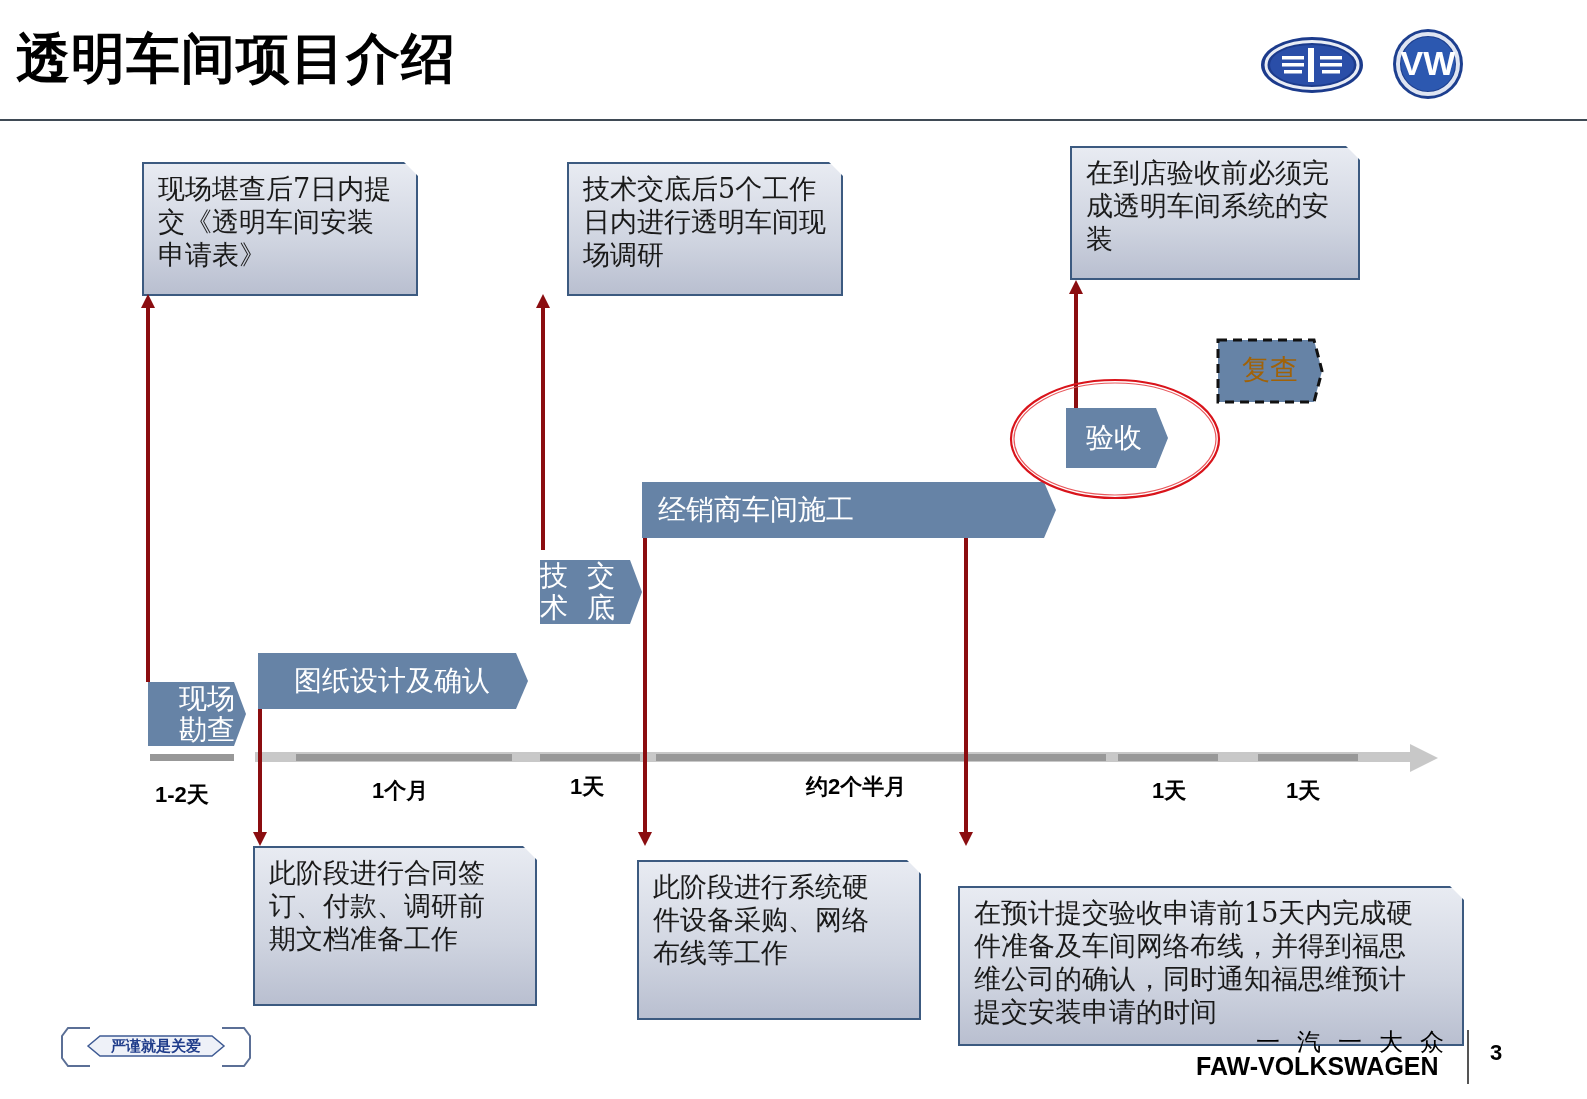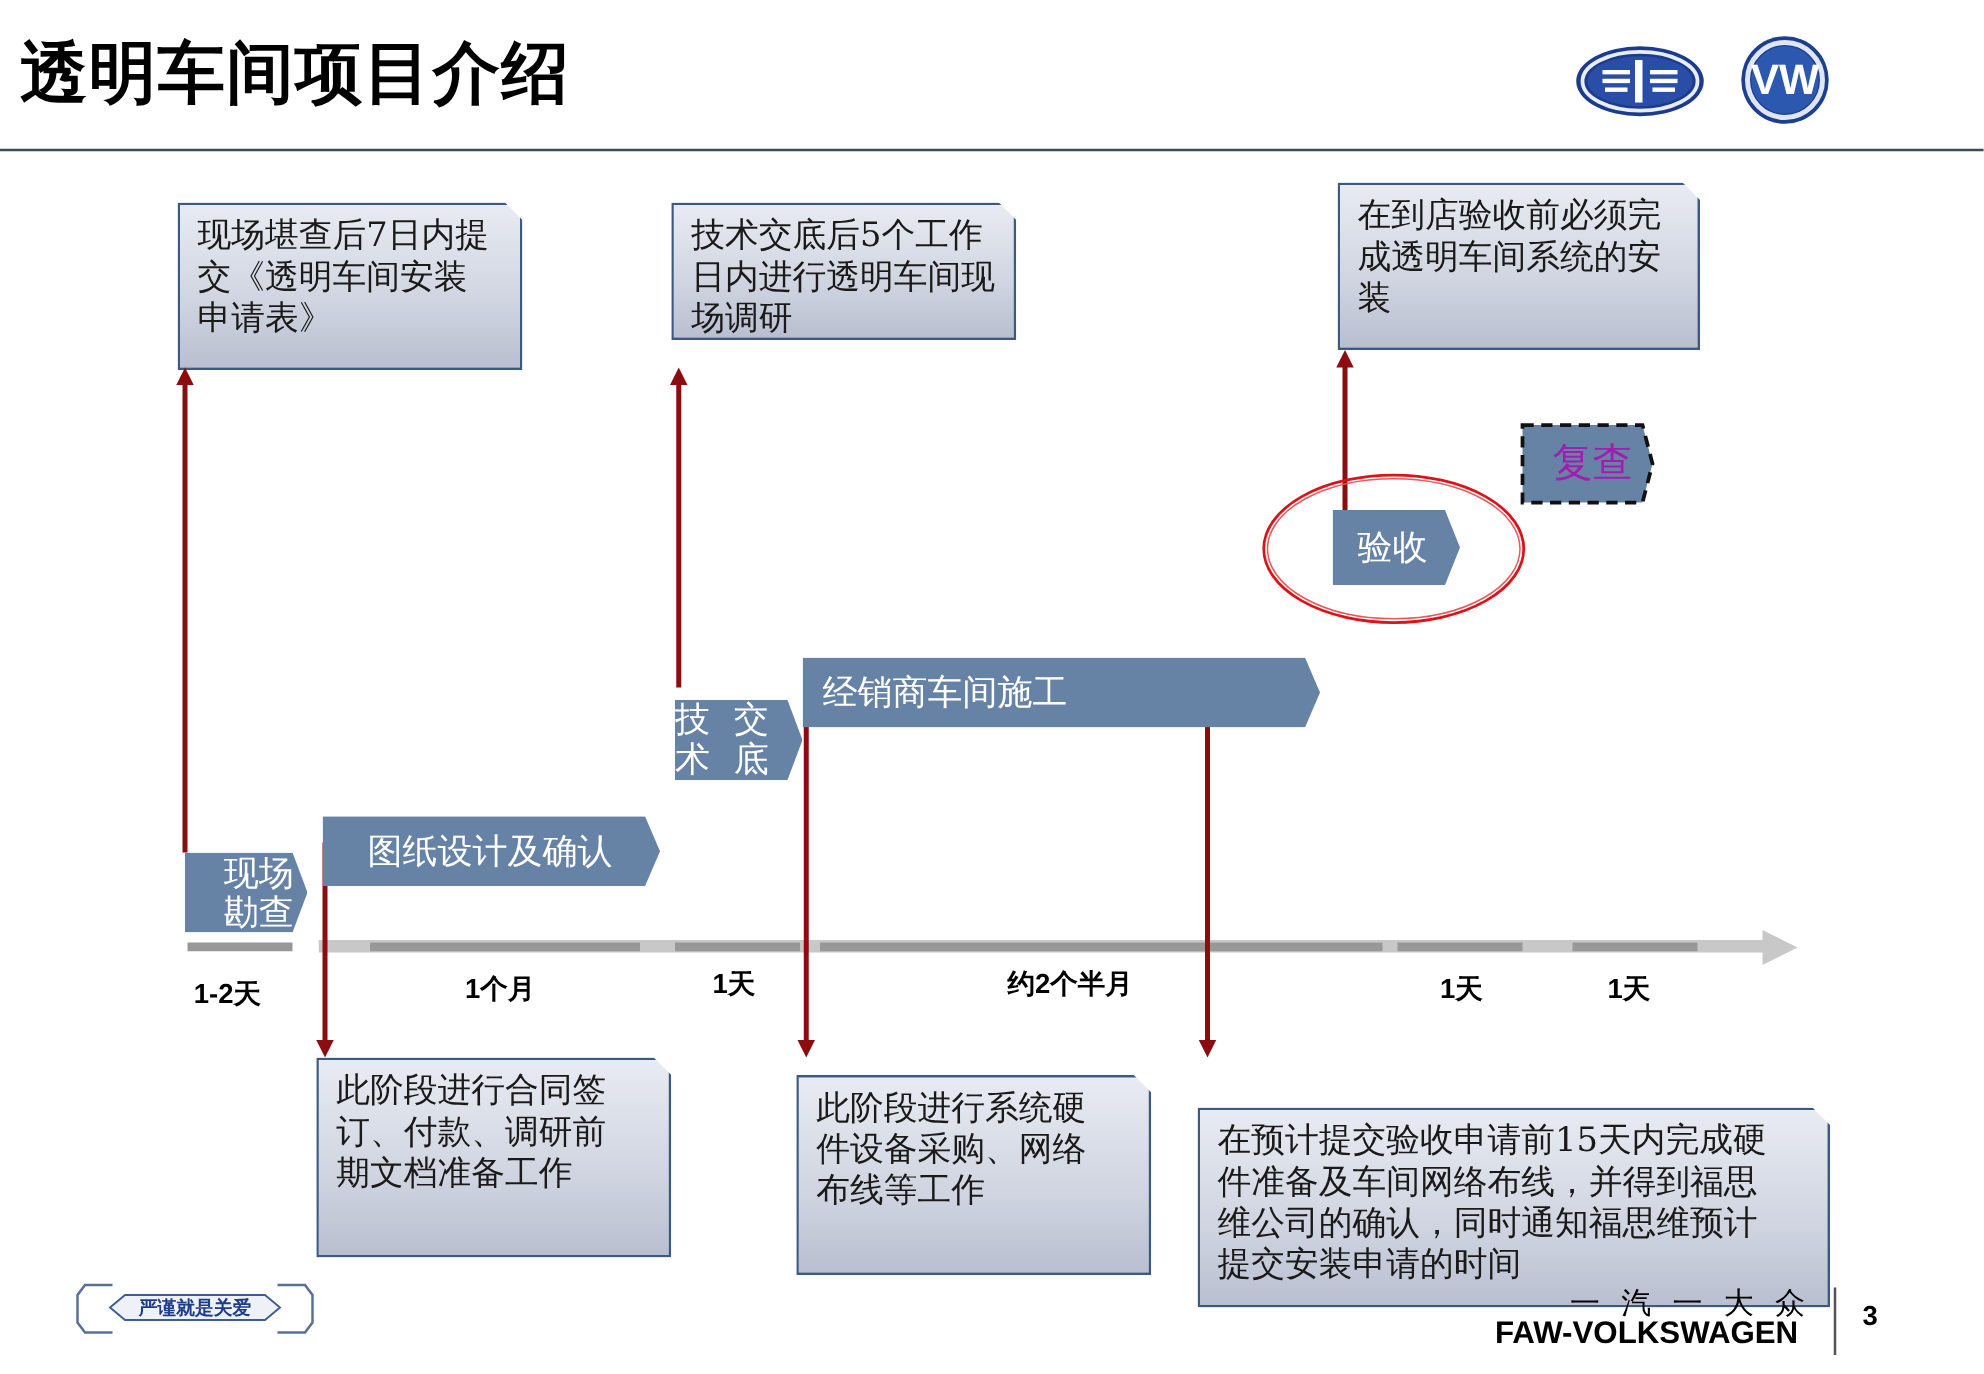--- a/index.html
+++ b/index.html
@@ -87,21 +87,21 @@
 <div class="dur" style="left:570px;top:772px;">1天</div>
 <div class="dur" style="left:806px;top:772px;">约2个半月</div>
 <div class="dur" style="left:1152px;top:776px;">1天</div>
 <div class="dur" style="left:1286px;top:776px;">1天</div>
 
 <div class="note" style="left:142px;top:162px;width:276px;height:134px;">
   <div>现场堪查后7日内提</div>
   <div>交《透明车间安装</div>
   <div>申请表》</div>
 </div>
-<div class="note" style="left:537px;top:162px;width:276px;height:110px;">
+<div class="note" style="left:567px;top:162px;width:276px;height:134px;">
   <div>技术交底后5个工作</div>
   <div>日内进行透明车间现</div>
   <div>场调研</div>
 </div>
 <div class="note" style="left:1070px;top:146px;width:290px;height:134px;">
   <div>在到店验收前必须完</div>
   <div>成透明车间系统的安</div>
   <div>装</div>
 </div>
 
@@ -144,31 +144,31 @@
   <span>现场</span>
   <span>勘查</span>
 </div>
 <div class="phase" style="left:258px;top:620px;width:270px;height:56px;padding-left:36px;margin-top:33px;">
   <span>图纸设计及确认</span>
 </div>
 <div class="phase" style="left:540px;top:560px;width:102px;height:64px;justify-content:center;line-height:32px;padding-right:8px;">
   <span>技术</span>
   <span>交底</span>
 </div>
-<div class="phase" style="left:642px;top:482px;width:414px;height:56px;padding-left:16px;margin-top:44px;">
+<div class="phase" style="left:642px;top:482px;width:414px;height:56px;padding-left:16px;">
   <span>经销商车间施工</span>
 </div>
 <div class="phase" style="left:1066px;top:408px;width:102px;height:60px;padding-left:20px;">
   <span>验收</span>
 </div>
 
 <svg class="abs" style="left:1216px;top:338px;width:110px;height:66px;" viewBox="0 0 110 66">
   <polygon points="2,2 98,2 106,33 98,64 2,64" fill="#6683a6" stroke="#111" stroke-width="3" stroke-dasharray="9,6"></polygon>
 </svg>
-<div class="abs" style="left:1242px;top:353px;font-size:32px;color:#a21caf;line-height:34px;">复查</div>
+<div class="abs" style="left:1242px;top:353px;font-size:28px;color:#a16207;line-height:34px;">复查</div>
 
 <svg class="abs" style="left:1006px;top:374px;width:218px;height:130px;" viewBox="0 0 218 130">
   <ellipse cx="109" cy="65" rx="104" ry="59" fill="none" stroke="#d9141b" stroke-width="2.2"></ellipse>
   <ellipse cx="109" cy="65" rx="101" ry="56" fill="none" stroke="#e8585c" stroke-width="1.2"></ellipse>
 </svg>
 
 <svg class="abs" style="left:60px;top:1024px;width:192px;height:46px;" viewBox="0 0 192 46">
   <path d="M30,4 H8 L2,12 V34 L8,42 H30" fill="none" stroke="#5b6f96" stroke-width="2"></path>
   <path d="M162,4 H184 L190,12 V34 L184,42 H162" fill="none" stroke="#5b6f96" stroke-width="2"></path>
   <path d="M28,22 L40,12 H152 L164,22 L152,32 H40 Z" fill="#eef1f8" stroke="#3f5b94" stroke-width="1.5"></path>

